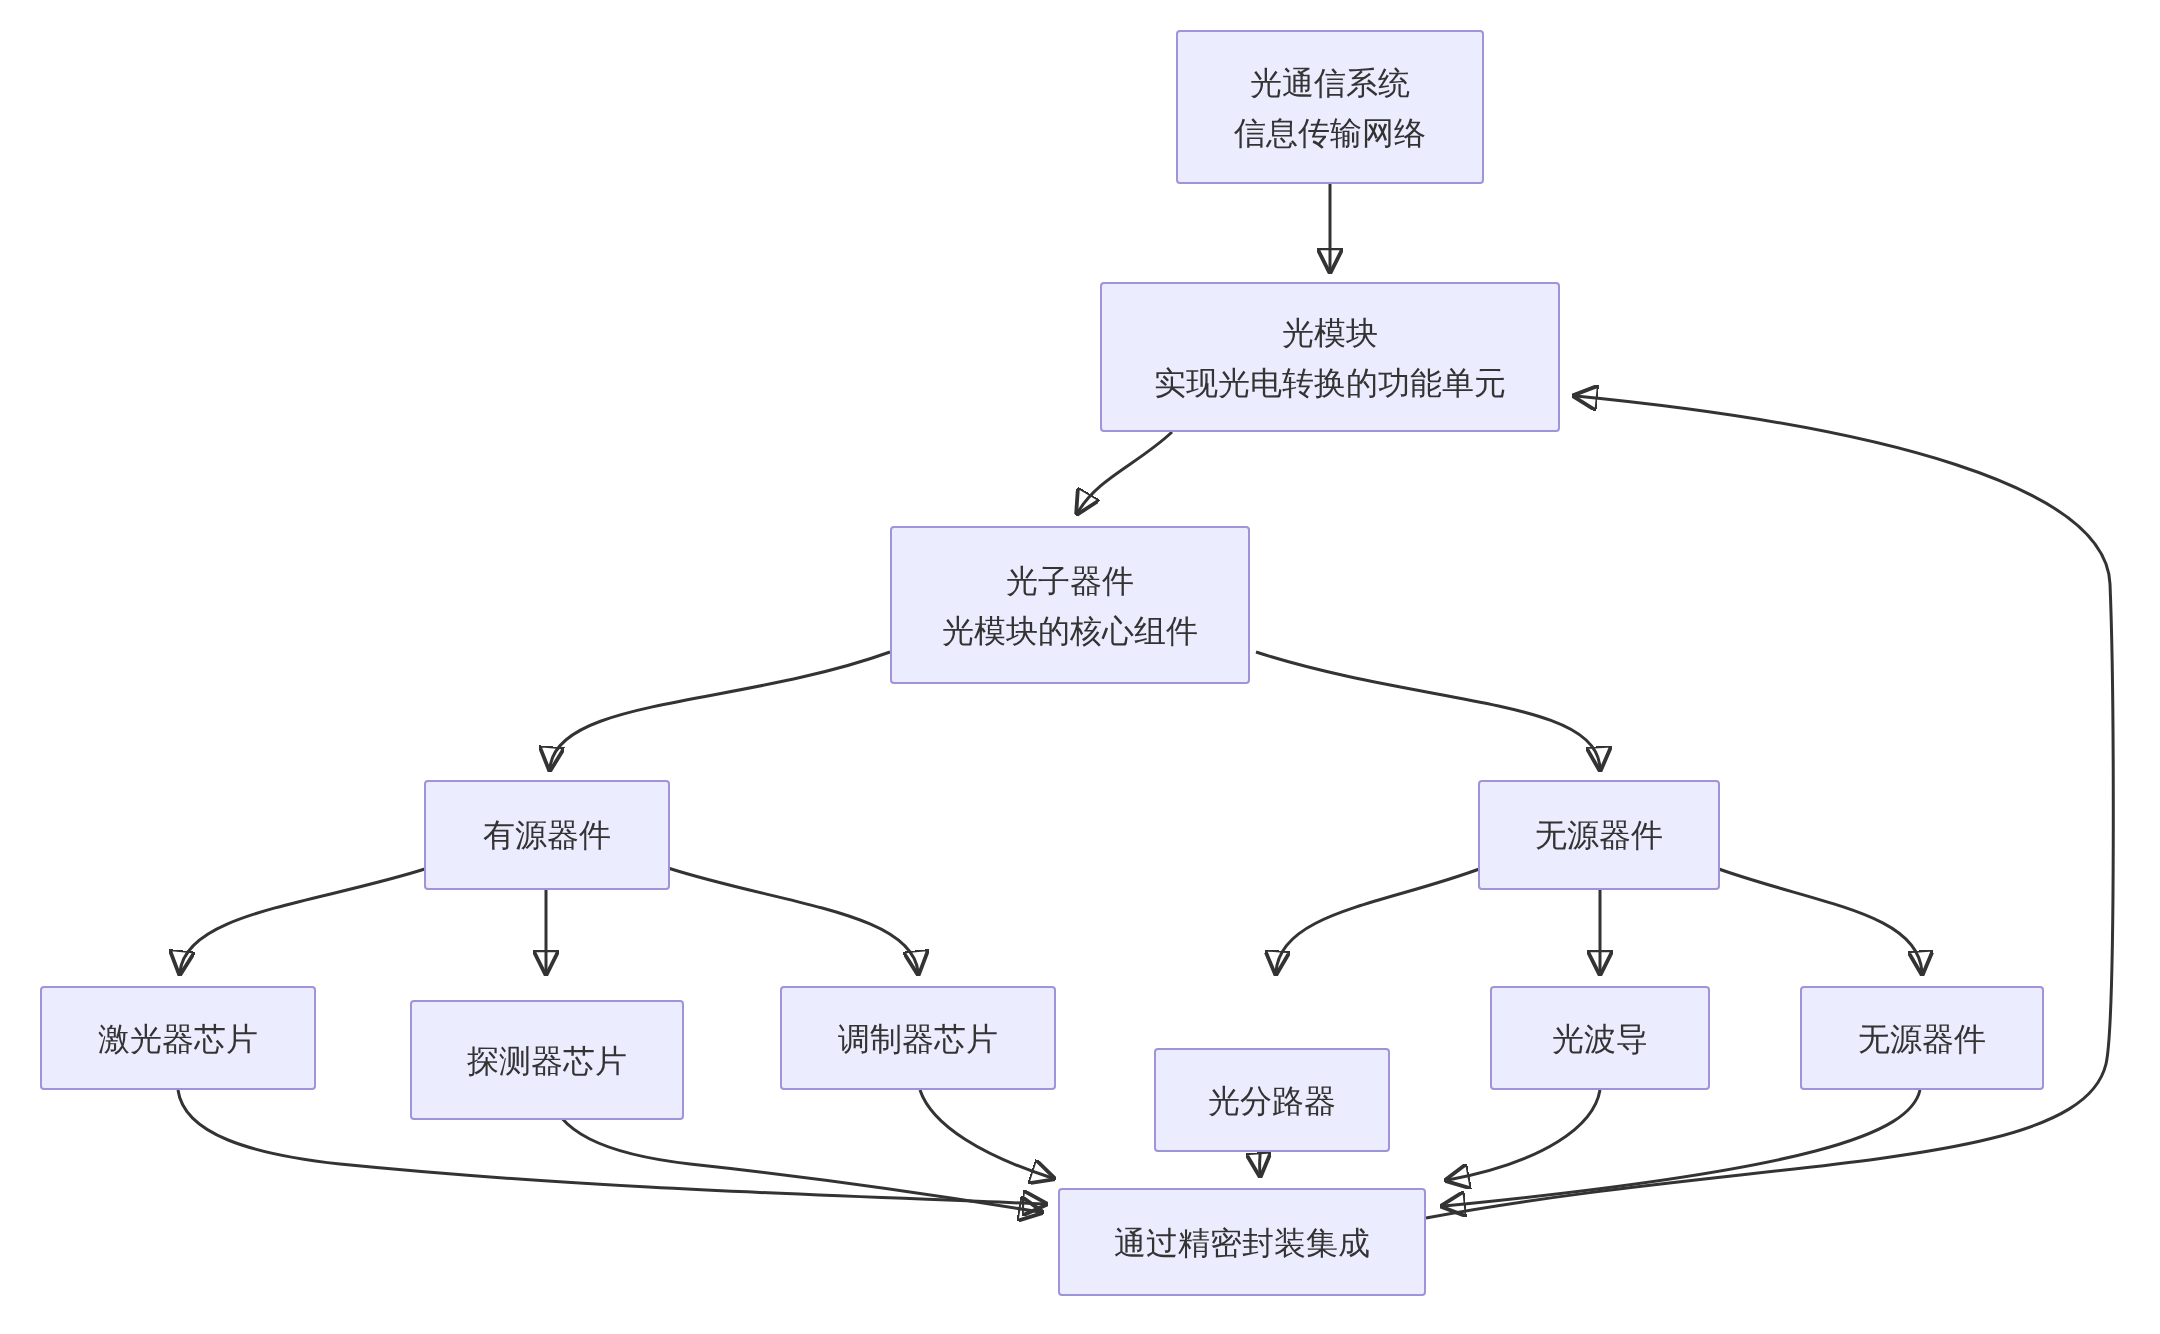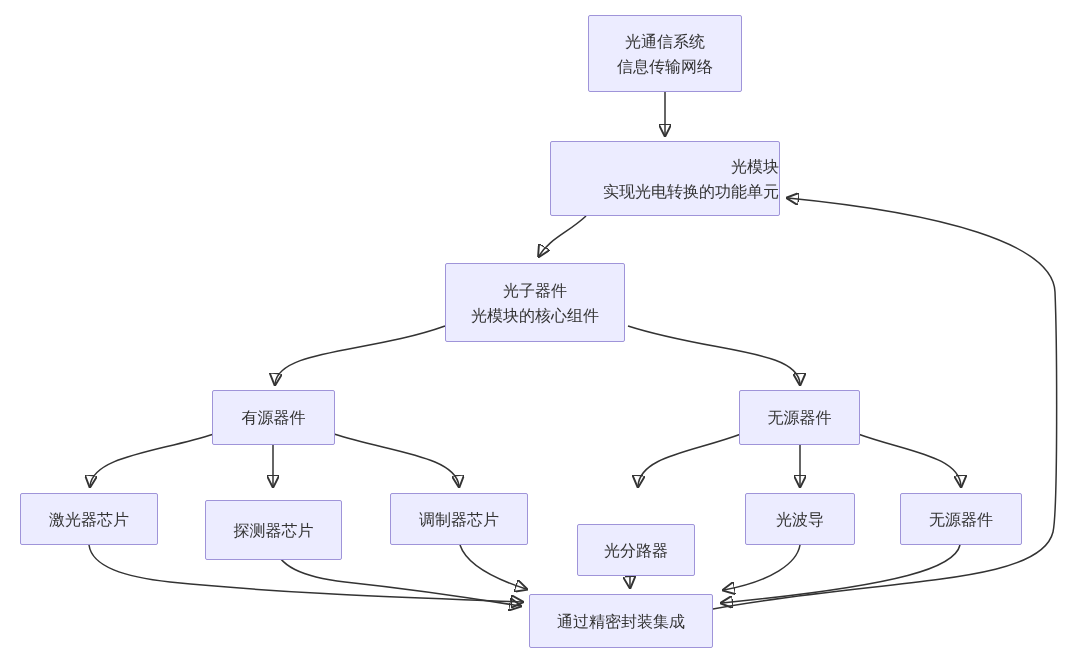--- a/index.html
+++ b/index.html
@@ -65,21 +65,21 @@
     <path marker-end="url(#arrow)" d="M800,545 C797,563 772,581 724,590"></path>
     <path marker-end="url(#arrow)" d="M960,545 C955,567 905,585 722,603"></path>
     <path marker-end="url(#arrow)" d="M713,609 C880,578 1040,586 1053,532 C1058,510 1057,340 1055,292 C1053,243 940,213 788,198"></path>
   </svg>
 
   <div class="node" style="left:588px;top:15px;width:154px;height:77px;">
     <span>光通信系统</span>
     <span>信息传输网络</span>
   </div>
 
-  <div class="node" style="left:550px;top:141px;width:230px;height:75px;align-items:flex-end;">
+  <div class="node" style="left:550px;top:141px;width:230px;height:75px;">
     <span>光模块</span>
     <span>实现光电转换的功能单元</span>
   </div>
 
   <div class="node" style="left:445px;top:263px;width:180px;height:79px;">
     <span>光子器件</span>
     <span>光模块的核心组件</span>
   </div>
 
   <div class="node" style="left:212px;top:390px;width:123px;height:55px;">

